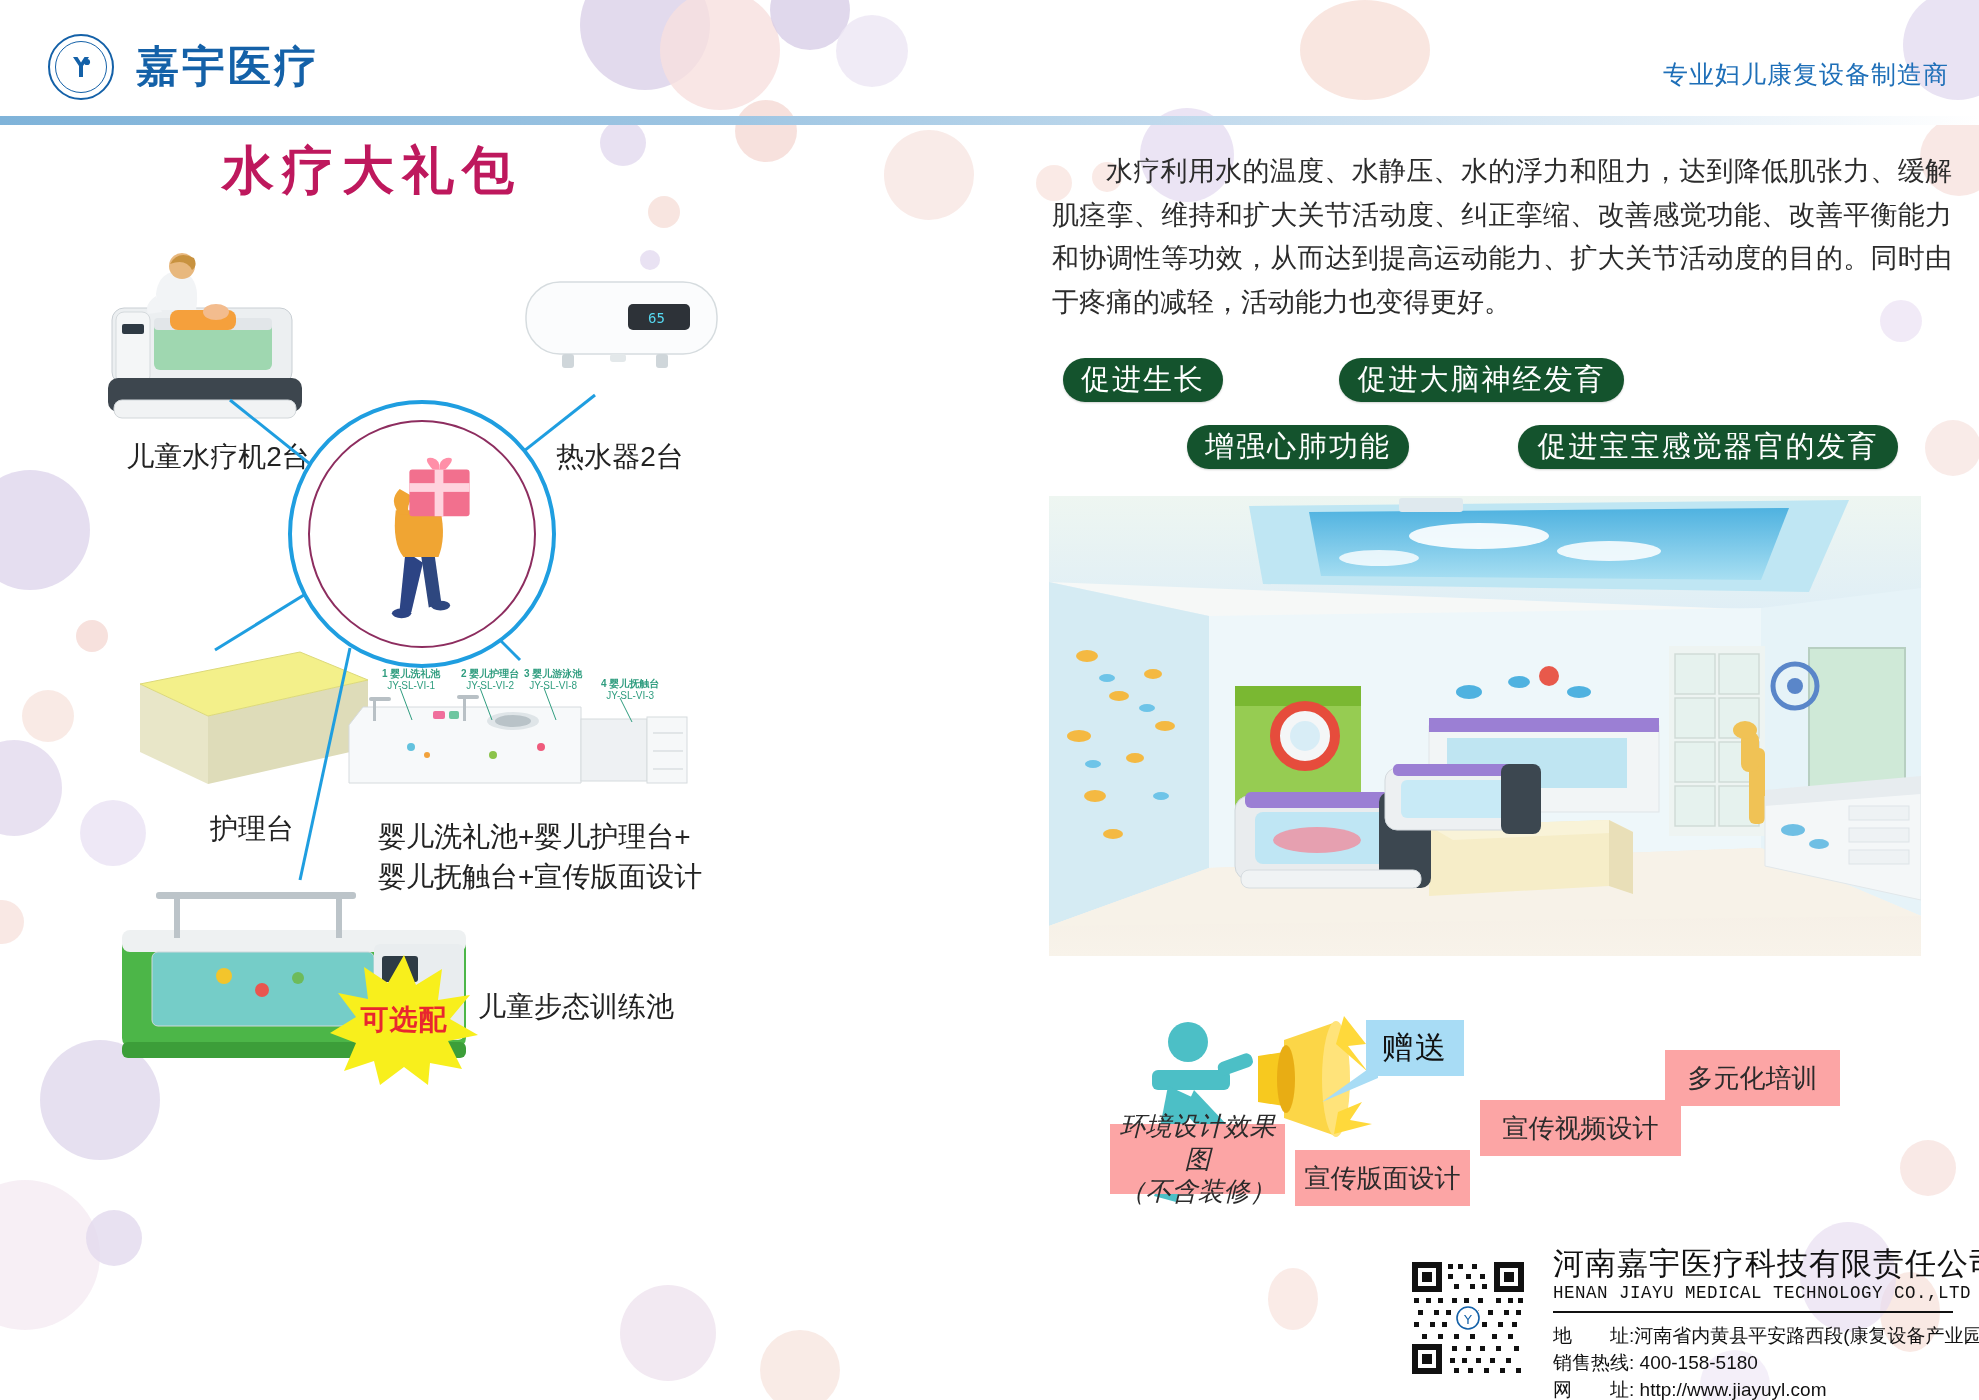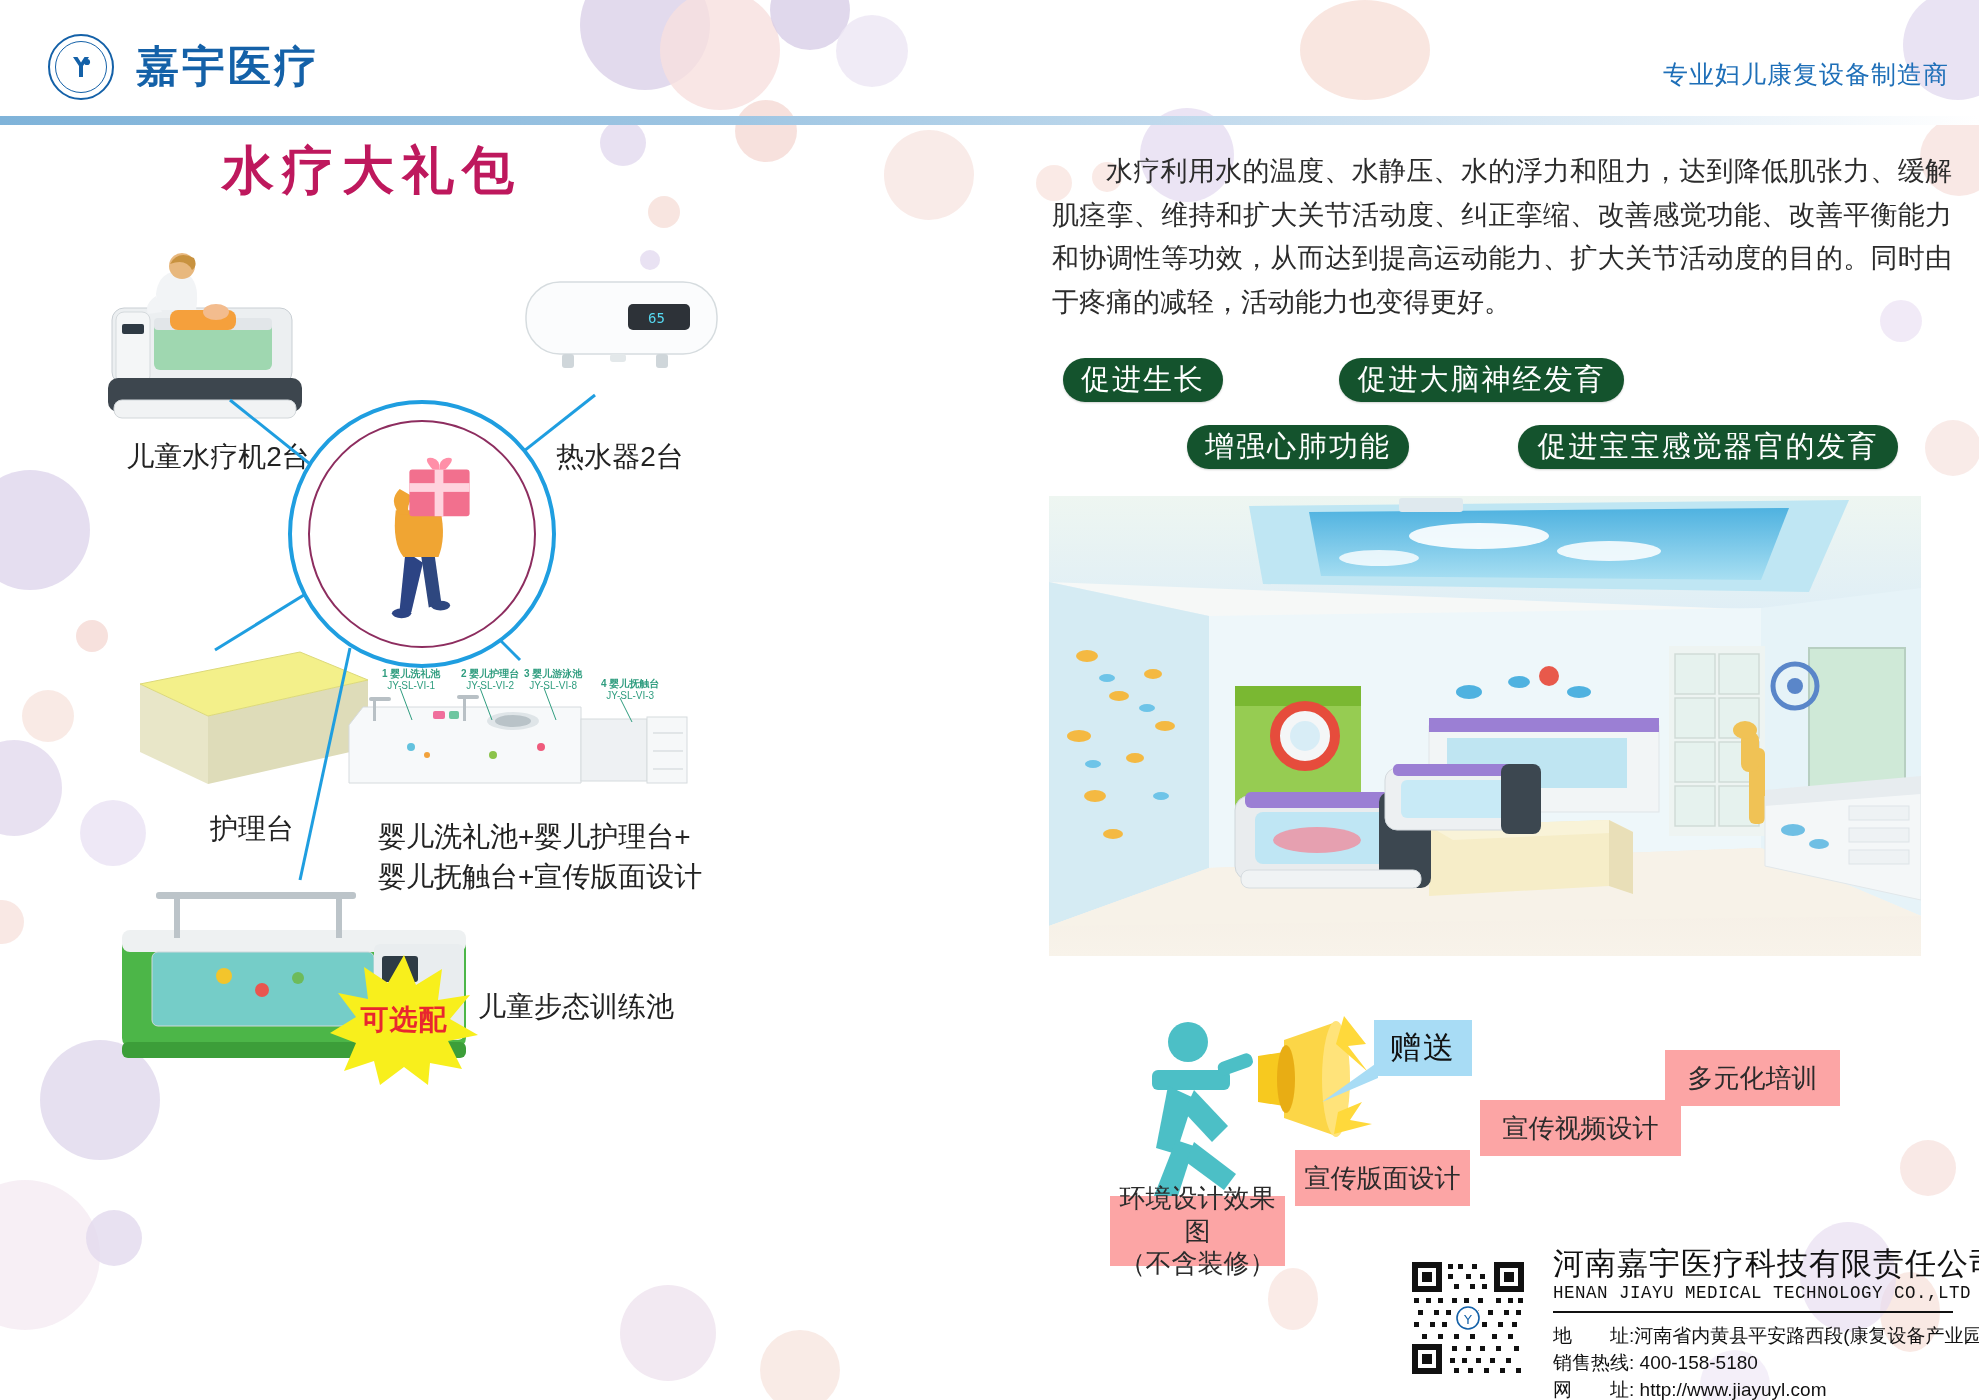--- a/index.html
+++ b/index.html
@@ -60,21 +60,21 @@
   .pill{position:absolute;background:#14532d;color:#fff;border-radius:26px;font-size:29px;
     display:flex;align-items:center;justify-content:center;letter-spacing:2px;
     box-shadow:0 1px 2px rgba(0,0,0,.18);}
 
   .room-photo{position:absolute;left:1049px;top:496px;width:872px;height:460px;overflow:hidden;}
 
   
   .stair{position:absolute;background:#fca5a5;color:#2b2b2b;display:flex;align-items:center;
     justify-content:center;text-align:center;font-size:26px;line-height:1.25;}
   .speech{position:absolute;background:#a8dcf5;color:#111;font-size:31px;padding:7px 16px;
-    letter-spacing:2px;margin-left:8px;}
+    letter-spacing:2px;}
 
   .runner{position:absolute;left:1132px;top:1020px;width:130px;height:185px;}
   .horn{position:absolute;left:1250px;top:1010px;width:140px;height:130px;}
 
   
   .qr{position:absolute;left:1408px;top:1258px;width:120px;height:120px;}
   .co-cn{position:absolute;left:1553px;top:1243px;font-size:31px;color:#111;letter-spacing:1px;white-space:nowrap;}
   .co-en{position:absolute;left:1553px;top:1283px;font-size:17.5px;color:#111;letter-spacing:.5px;
     white-space:nowrap;font-family:"Liberation Mono","DejaVu Sans Mono",monospace;}
   .co-rule{position:absolute;left:1553px;top:1311px;width:400px;height:1.5px;background:#111;}
@@ -441,21 +441,21 @@
       <ellipse cx="36" cy="69" rx="9" ry="34" fill="#e8ad14"></ellipse>
       <polygon points="94,6 116,34 98,36 118,62 86,34" fill="#ffd93b"></polygon>
       <polygon points="88,102 112,92 100,110 122,114 84,124" fill="#ffd93b"></polygon>
     </svg>
   </div>
   <div class="speech" style="left:1366px;top:1020px;">赠送</div>
   <svg style="position:absolute;left:1320px;top:1056px;width:60px;height:52px;z-index:4;">
     <polygon points="58,6 58,22 2,46" fill="#a8dcf5"></polygon>
   </svg>
 
-  <div class="stair" style="left:1110px;top:1196px;width:175px;height:70px;">
+  <div class="stair" style="left:1110px;top:1124px;width:175px;height:70px;font-style:italic;">
     <div>
       <div>环境设计效果图</div>
       <div>（不含装修）</div>
     </div>
   </div>
   <div class="stair" style="left:1295px;top:1150px;width:175px;height:56px;">宣传版面设计</div>
   <div class="stair" style="left:1480px;top:1100px;width:201px;height:56px;">宣传视频设计</div>
   <div class="stair" style="left:1665px;top:1050px;width:175px;height:56px;">多元化培训</div>
 
   <div class="qr">

